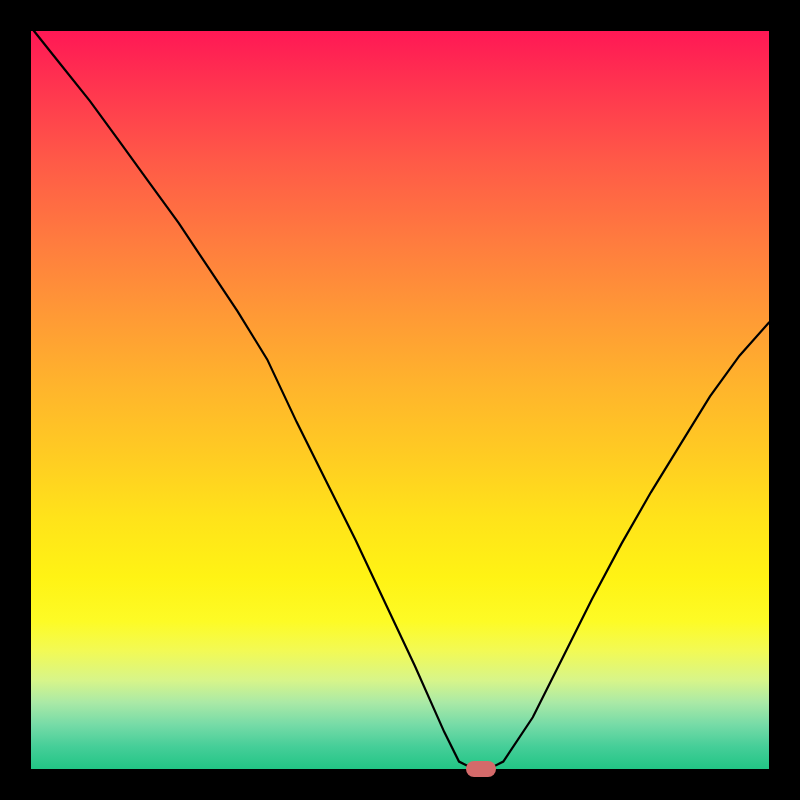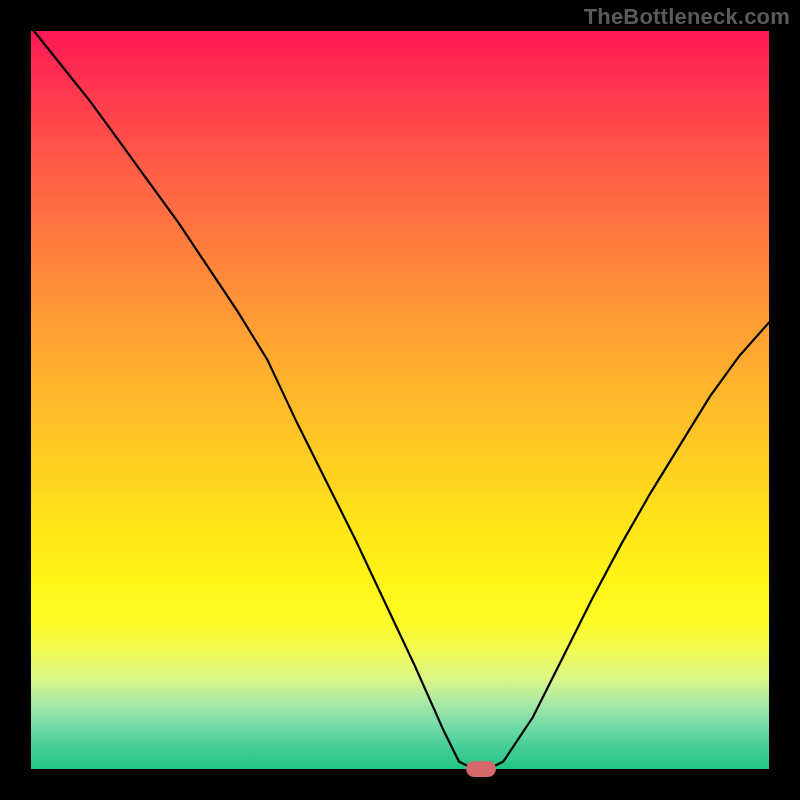--- a/index.html
+++ b/index.html
@@ -69,21 +69,20 @@
     background: #d46a6a;
     border-radius: 8px;
     transform: translate(-50%, -50%);
   }
 </style>
 </head>
 <body>
 
 <div class="frame">
 
-  <div class="watermark">TheBottleneck.com</div>
 
   <div class="plot">
     <svg viewBox="0 0 738 738" preserveAspectRatio="none">
       <path fill="none" stroke="#000" stroke-width="2.2" stroke-linecap="round" d="M0.0 -3.7 L29.5 33.2 L59.0 70.1 L88.6 110.7 L118.1 151.3 L147.6 191.9 L177.1 236.2 L206.6 280.4 L236.2 328.4 L265.7 391.1 L295.2 450.2 L324.7 509.2 L354.2 572.0 L383.8 634.7 L413.3 701.1 L428.0 730.6 L442.8 738.0 L457.6 738.0 L472.3 730.6 L501.8 686.3 L531.4 627.3 L560.9 568.3 L590.4 512.9 L619.9 461.3 L649.4 413.3 L679.0 365.3 L708.5 324.7 L738.0 291.5"></path>
     </svg>
     <div class="marker" style="left: 450.18px; top: 738px;"></div>
   </div>
 
 </div>
 

